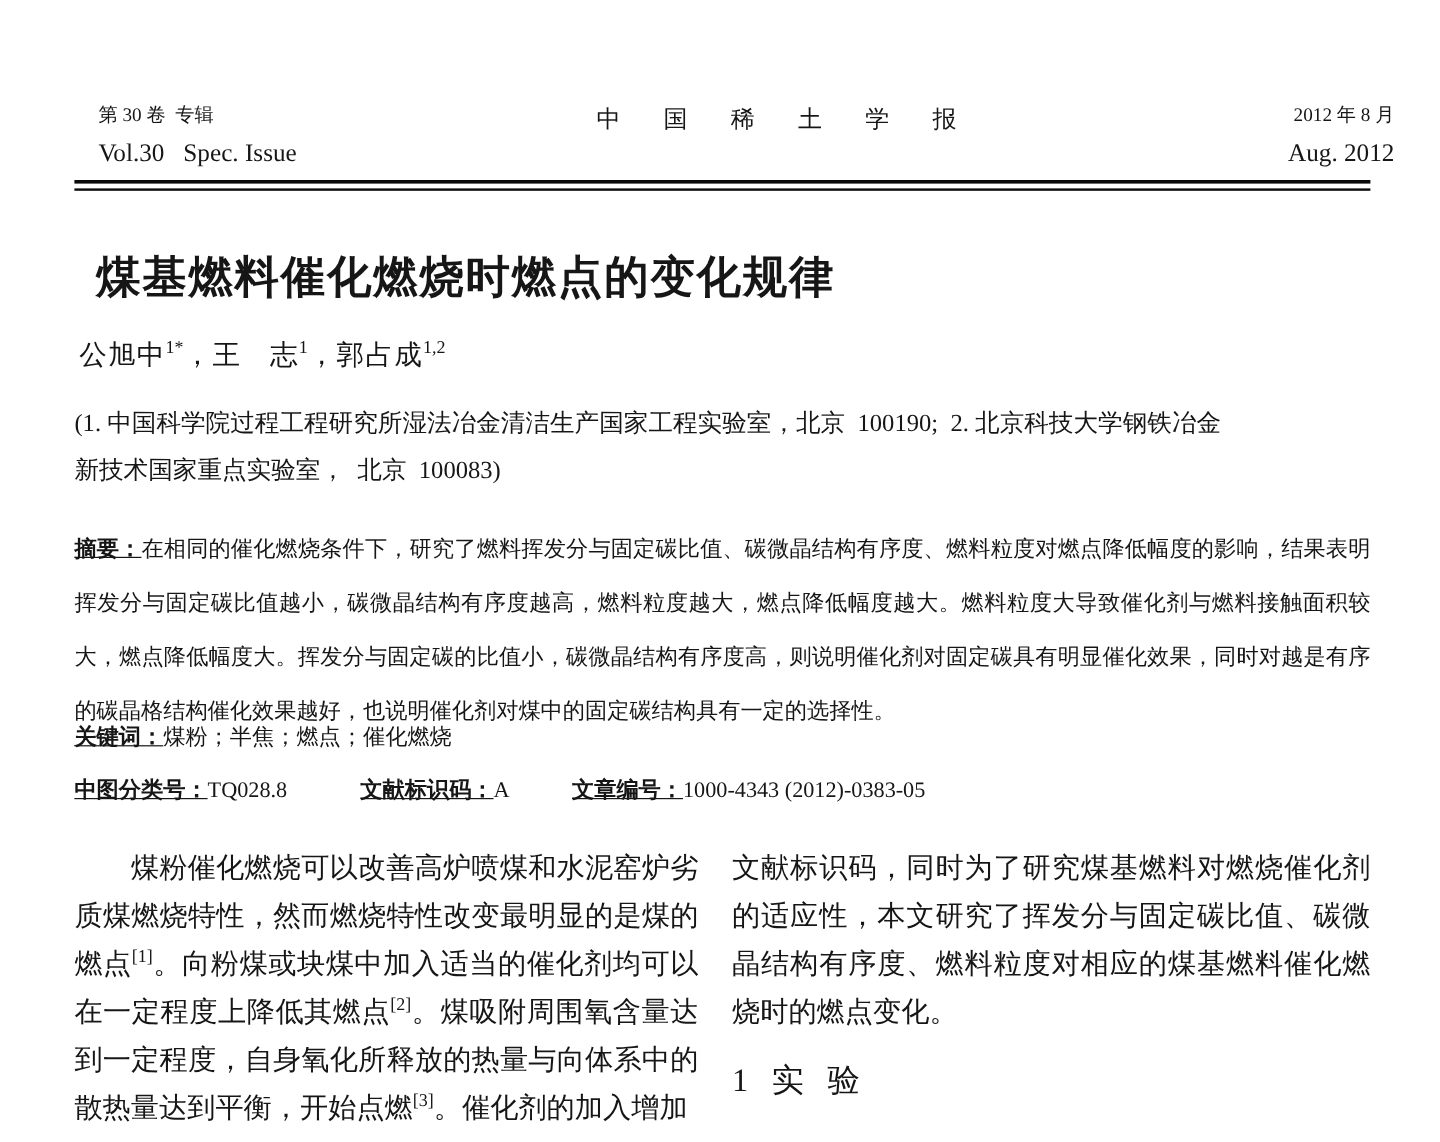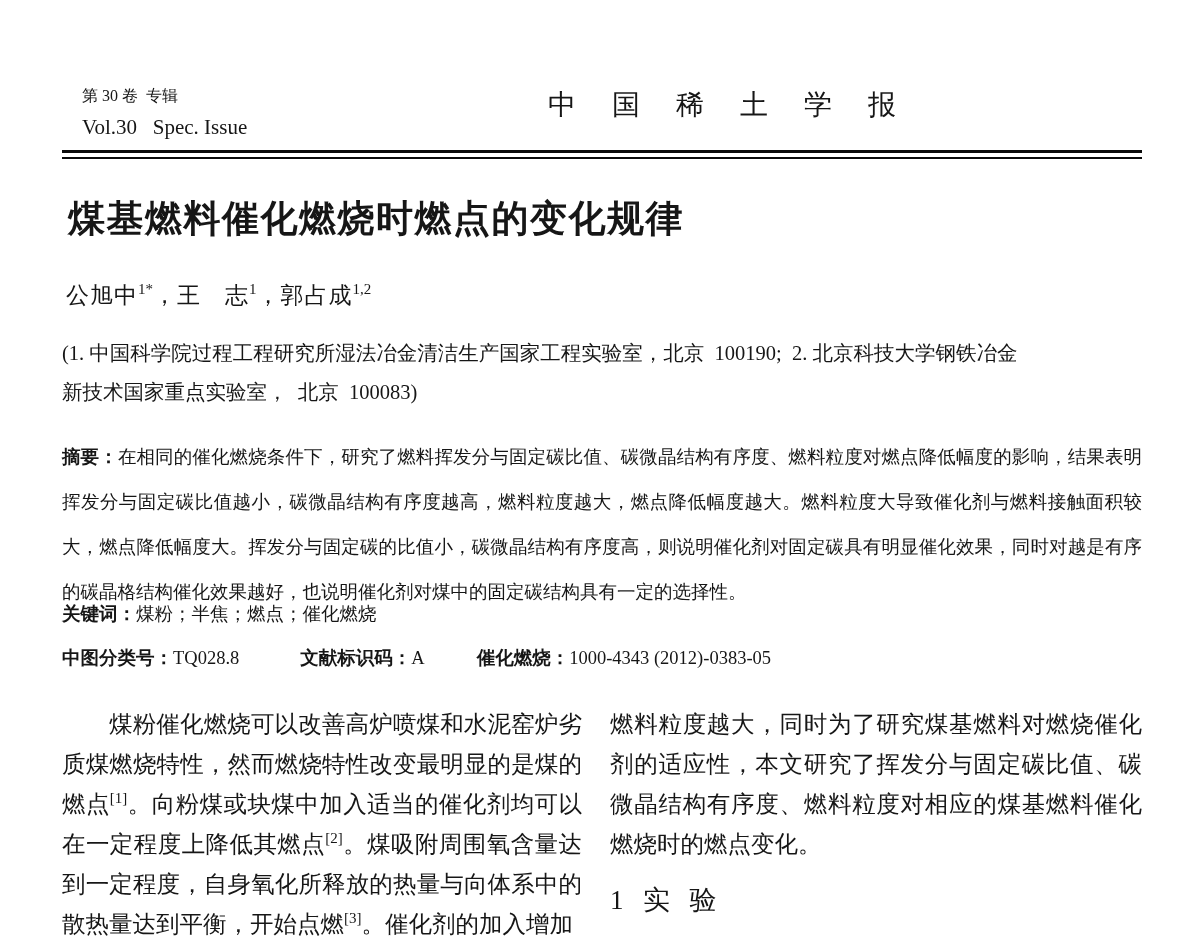--- a/index.html
+++ b/index.html
@@ -18,21 +18,21 @@
   .page-header {
     left: 62px; top: 86px; width: 1080px;
     display: flex; align-items: flex-start; margin-left: 20px;
   }
   .hdr-left { width: 200px; text-align: left; }
   .hdr-right { width: 150px; text-align: right; }
   .hdr-center { flex: 1; text-align: center; }
   .hdr-cn-small { font-size: 16px; }
   .hdr-en-small { font-size: 21px; margin-top: 8px; }
   .journal-cn {
-    font-size: 28px; letter-spacing: 36px; padding-left: 36px;
+    font-size: 20px; letter-spacing: 36px; padding-left: 36px;
     font-weight: 500; white-space: nowrap;
   }
   .journal-en { font-size: 15.5px; font-weight: bold; margin-top: 7px; letter-spacing: 0.3px; }
 
   .double-rule {
     left: 62px; top: 150px; width: 1080px; height: 4px;
     border-top: 3.5px solid #0a0a0a;
     border-bottom: 2px solid #0a0a0a;
   }
 
@@ -52,21 +52,21 @@
   .affiliation {
     left: 62px; top: 334px; width: 1082px;
     font-size: 20.5px; line-height: 39px;
   }
 
   .abstract {
     left: 62px; top: 434px; width: 1080px;
     font-size: 18.5px; line-height: 45px;
     text-align: justify;
   }
-  .bold-label { font-weight: bold; font-family: "Liberation Sans", "DejaVu Sans", sans-serif; }
+  .bold-label { font-weight: bold; font-family: "Liberation Sans", "DejaVu Sans", sans-serif; text-decoration: underline; }
   .keywords { left: 62px; top: 601px; width: 1080px; font-size: 18.5px; }
   .class-row { left: 62px; top: 645px; width: 1080px; font-size: 18.5px; display: flex; }
   .class-group { white-space: nowrap; }
   .gap-a { margin-right: 61px; }
   .gap-b { margin-right: 52px; }
 
   
   .col {
     font-size: 23.5px; line-height: 40px;
     text-align: justify;
@@ -91,25 +91,29 @@
 <body>
 
 <div class="abs page-header">
   <div class="hdr-left">
     <div class="hdr-cn-small pre">第 30 卷  专辑</div>
     <div class="hdr-en-small pre">Vol.30   Spec. Issue</div>
   </div>
   <div class="hdr-center">
     <div class="journal-cn">中国稀土学报</div>
   </div>
+  <div class="hdr-right">
+    <div class="hdr-cn-small pre">2012 年 8 月</div>
+    <div class="hdr-en-small pre">Aug. 2012</div>
+  </div>
 </div>
 
 <div class="abs double-rule"></div>
 
-<h1 class="abs article-title" style="margin:4px;">煤基燃料催化燃烧时燃点的变化规律</h1>
+<h1 class="abs article-title" style="margin:16px;">煤基燃料催化燃烧时燃点的变化规律</h1>
 
 <div class="abs authors">
   <span>公旭中</span><sup>1*</sup><span>，</span><span>王　志</span><sup>1</sup><span>，</span><span>郭占成</span><sup>1,2</sup>
 </div>
 
 <div class="abs affiliation">
   <div class="pre">(1. 中国科学院过程工程研究所湿法冶金清洁生产国家工程实验室，北京  100190;  2. 北京科技大学钢铁冶金</div>
   <div class="pre">新技术国家重点实验室，  北京  100083)</div>
 </div>
 
@@ -117,24 +121,24 @@
   <span class="bold-label">摘要：</span><span>在相同的催化燃烧条件下，研究了燃料挥发分与固定碳比值、碳微晶结构有序度、燃料粒度对燃点降低幅度的影响，结果表明挥发分与固定碳比值越小，碳微晶结构有序度越高，燃料粒度越大，燃点降低幅度越大。燃料粒度大导致催化剂与燃料接触面积较大，燃点降低幅度大。挥发分与固定碳的比值小，碳微晶结构有序度高，则说明催化剂对固定碳具有明显催化效果，同时对越是有序的碳晶格结构催化效果越好，也说明催化剂对煤中的固定碳结构具有一定的选择性。</span>
 </div>
 
 <div class="abs keywords">
   <span class="bold-label">关键词：</span><span>煤粉；半焦；燃点；催化燃烧</span>
 </div>
 
 <div class="abs class-row">
   <span class="class-group gap-a"><span class="bold-label">中图分类号：</span><span>TQ028.8</span></span>
   <span class="class-group gap-b"><span class="bold-label">文献标识码：</span><span>A</span></span>
-  <span class="class-group"><span class="bold-label">催化燃烧：</span><span>1000-4343 (2012)-0383-05</span></span>
+  <span class="class-group"><span class="bold-label">文章编号：</span><span>1000-4343 (2012)-0383-05</span></span>
 </div>
 
 <div class="abs col col-left">
   <p class="indent"><span>煤粉催化燃烧可以改善高炉喷煤和水泥窑炉劣质煤燃烧特性，然而燃烧特性改变最明显的是煤的燃点</span><sup class="ref-sup">[1]</sup><span>。向粉煤或块煤中加入适当的催化剂均可以在一定程度上降低其燃点</span><sup class="ref-sup">[2]</sup><span>。煤吸附周围氧含量达到一定程度，自身氧化所释放的热量与向体系中的散热量达到平衡，开始点燃</span><sup class="ref-sup">[3]</sup><span>。催化剂的加入增加</span></p>
 </div>
 
 <div class="abs col col-right">
-  <p>燃料粒度越大，同时为了研究煤基燃料对燃烧催化剂的适应性，本文研究了挥发分与固定碳比值、碳微晶结构有序度、燃料粒度对相应的煤基燃料催化燃烧时的燃点变化。</p>
+  <p>文献标识码，同时为了研究煤基燃料对燃烧催化剂的适应性，本文研究了挥发分与固定碳比值、碳微晶结构有序度、燃料粒度对相应的煤基燃料催化燃烧时的燃点变化。</p>
   <div class="section-h1">1  实  验</div>
   <div class="section-h2">1.1  样品制备</div>
 </div>
 
 </body></html>

